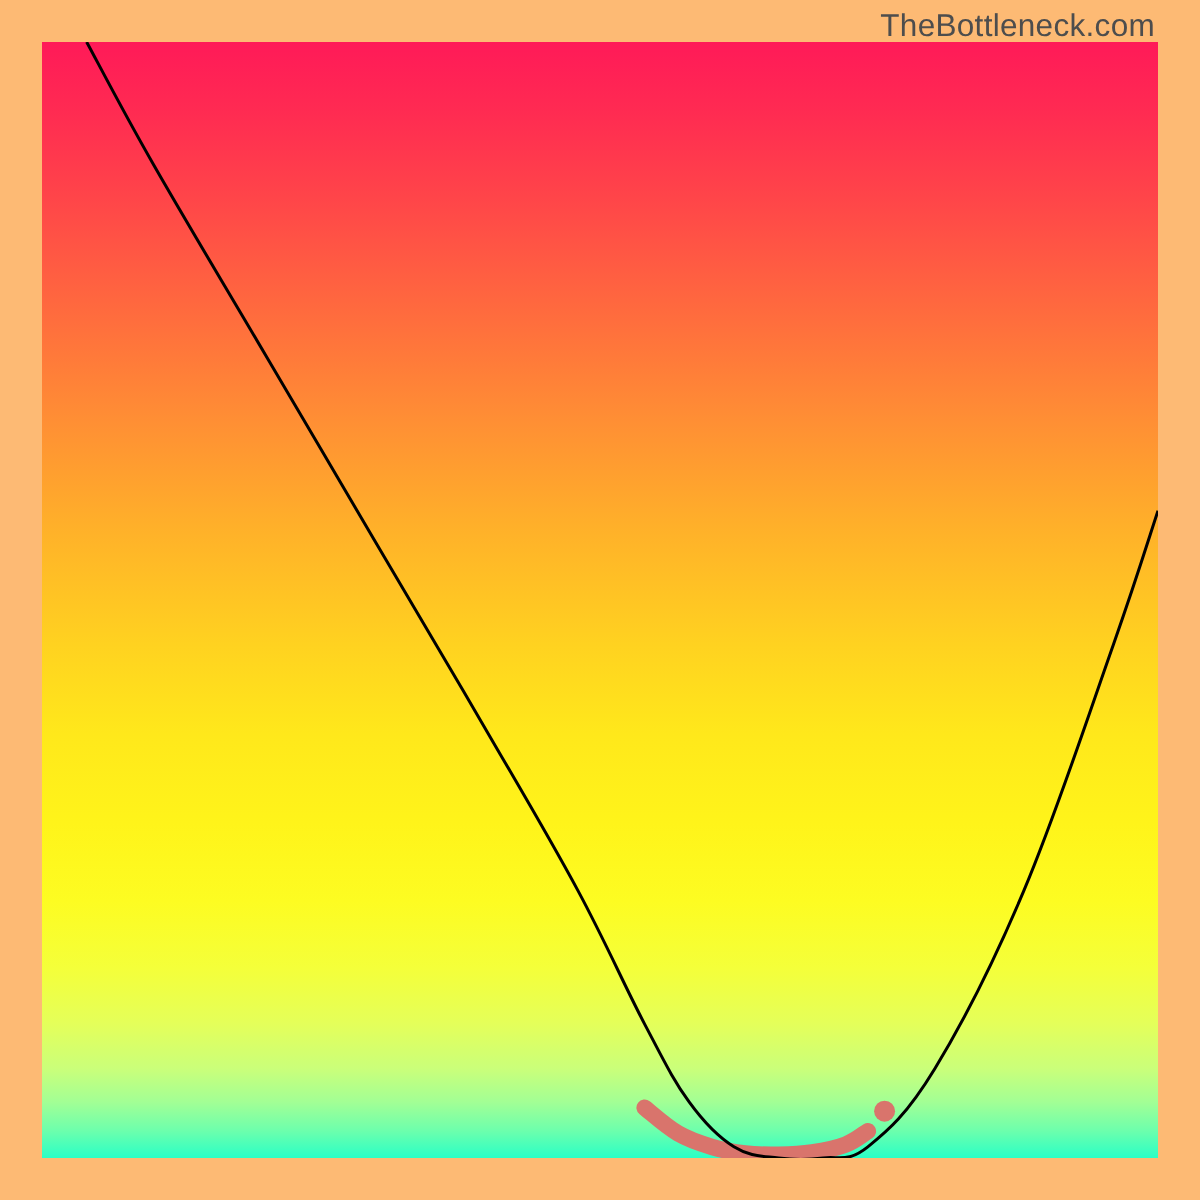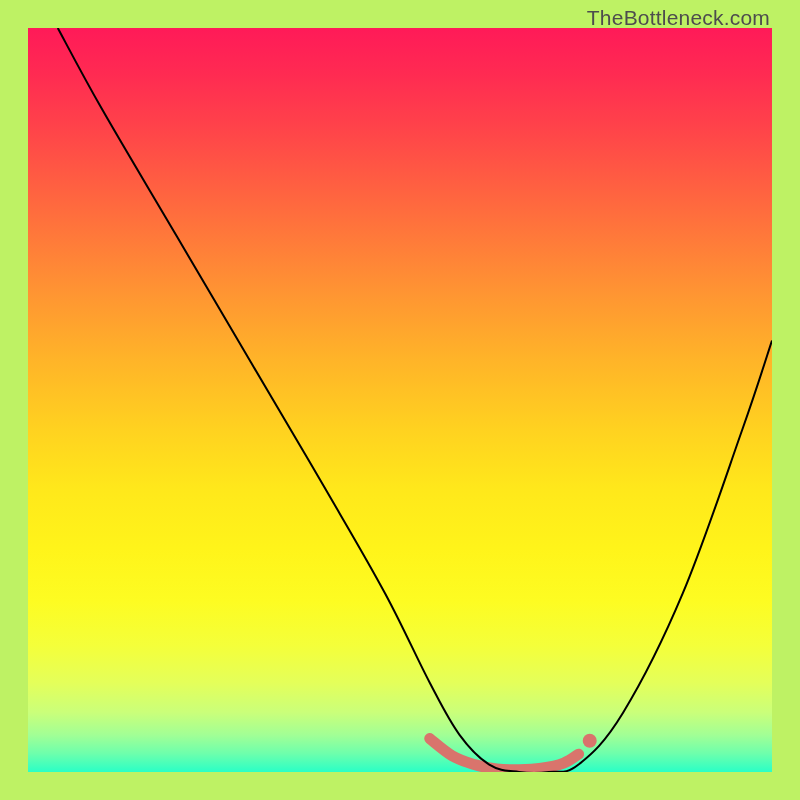--- a/index.html
+++ b/index.html
@@ -8,21 +8,21 @@
     width: 800px;
     height: 800px;
     overflow: hidden;
     background: #000;
     font-family: Arial, Helvetica, sans-serif;
   }
   .frame {
     position: relative;
     width: 800px;
     height: 800px;
-    background: #bef264;
+    background: #fdba74;
   }
   .plot-area {
     position: absolute;
     left: 28px;
     top: 28px;
     width: 744px;
     height: 744px;
     overflow: hidden;
   }
   .gradient-bg {

